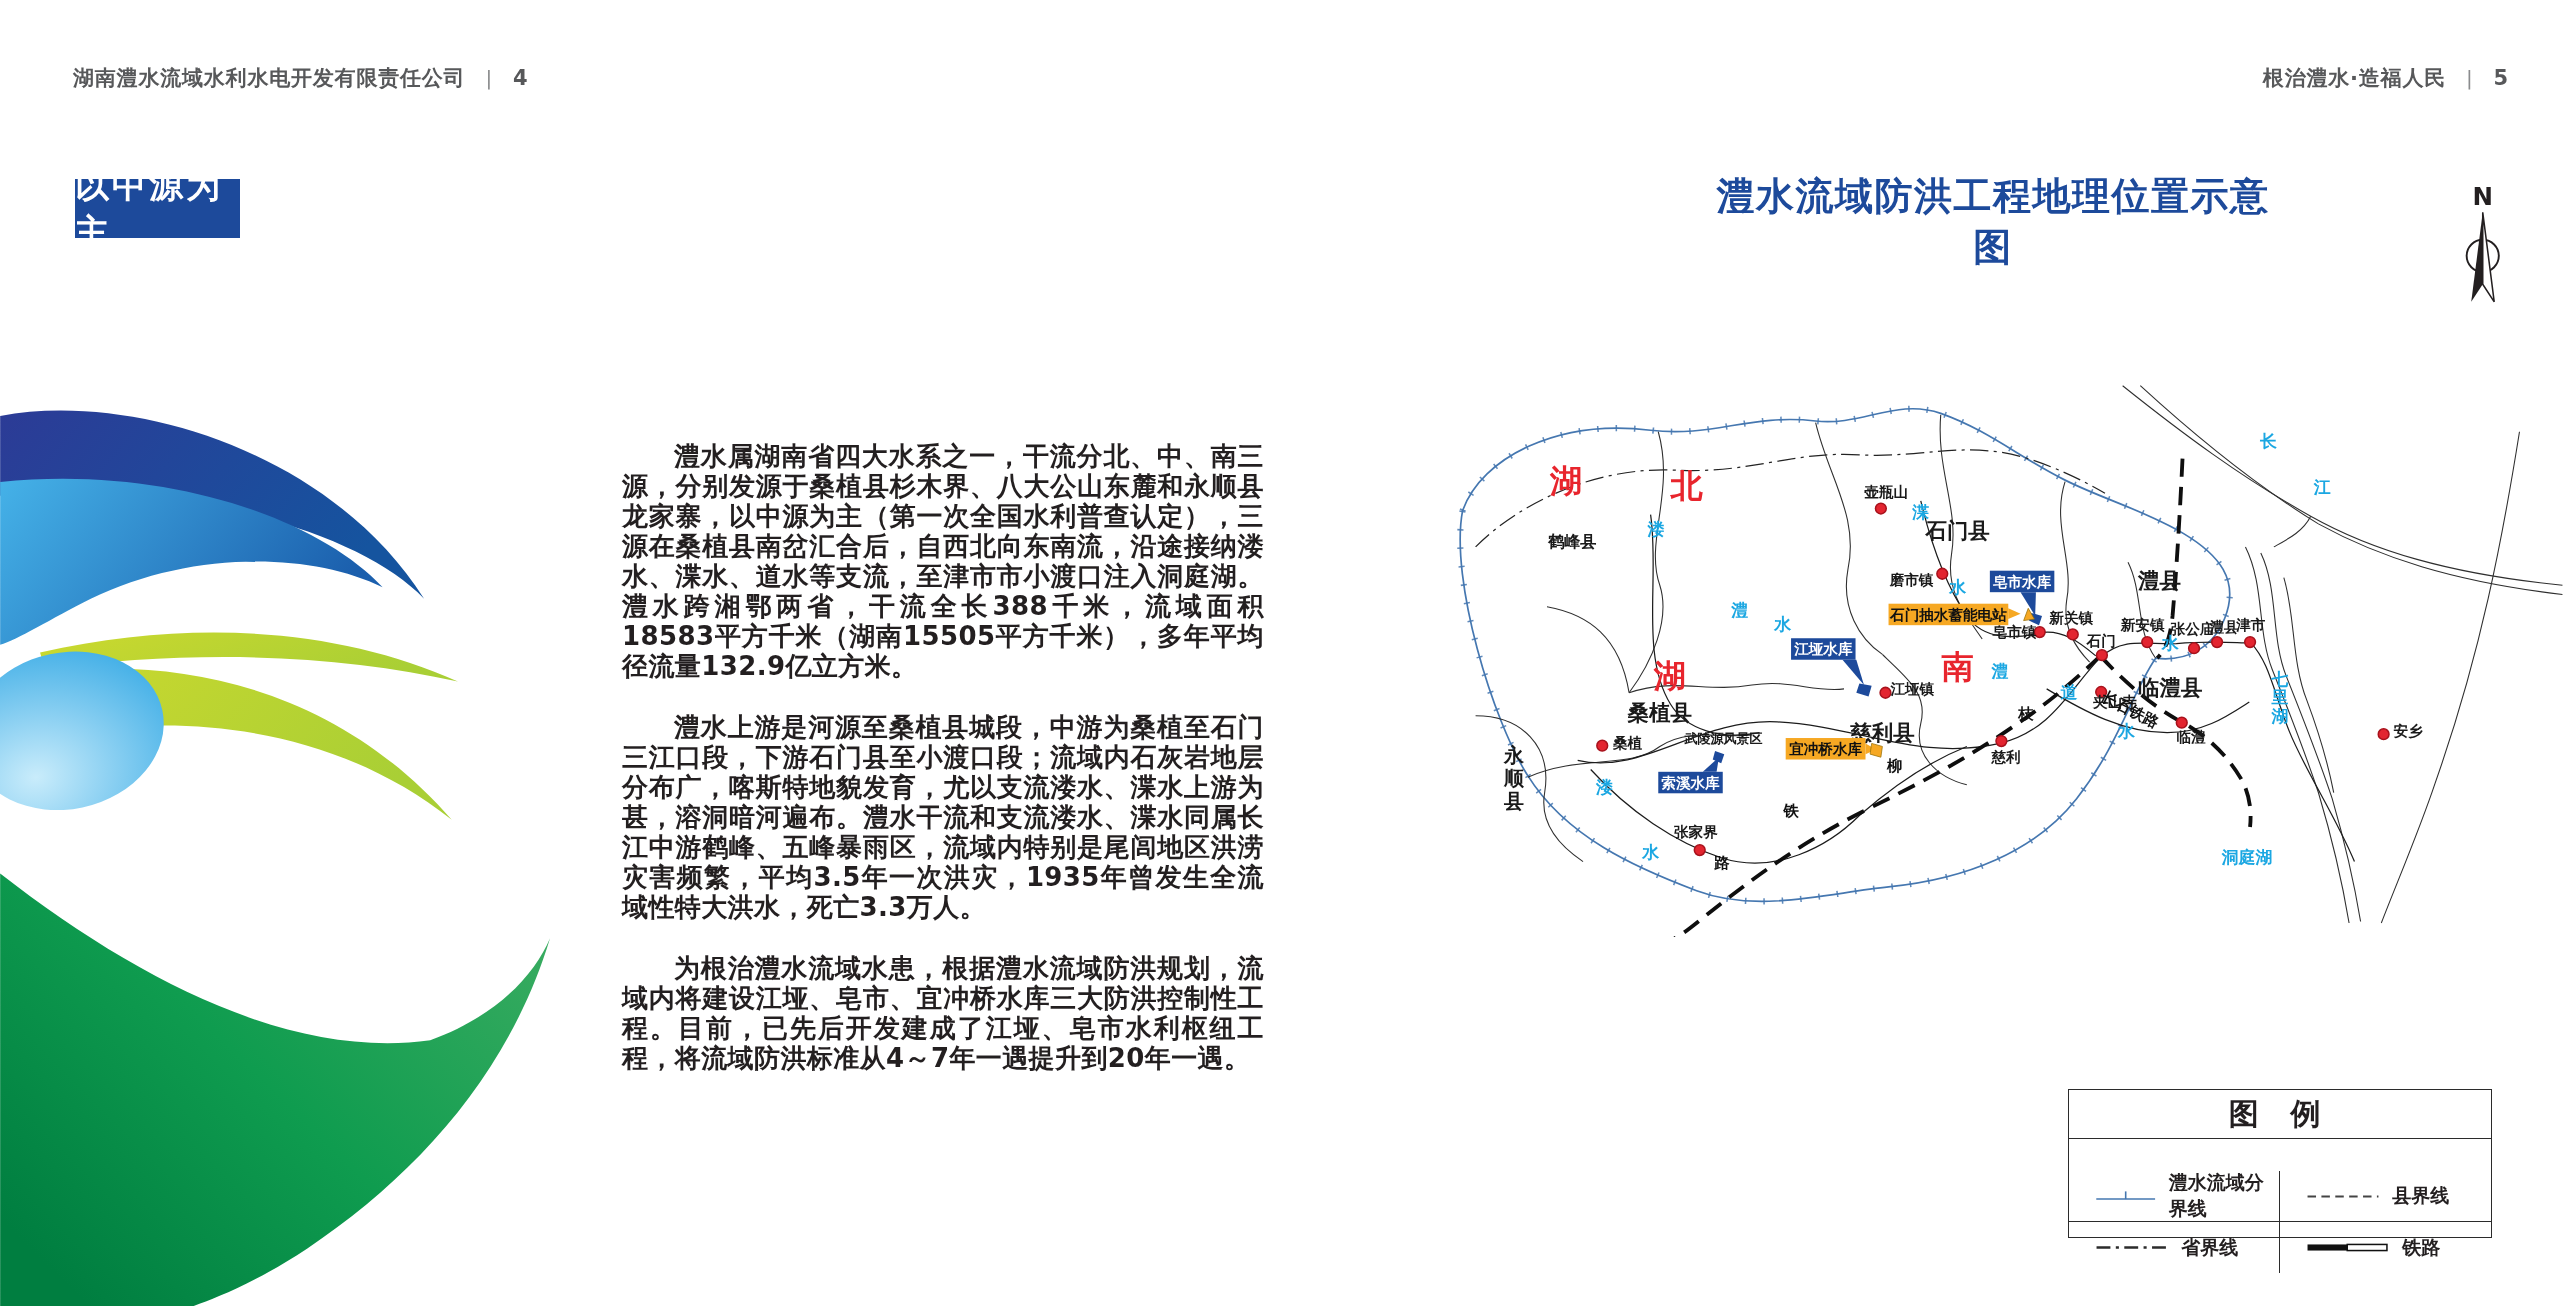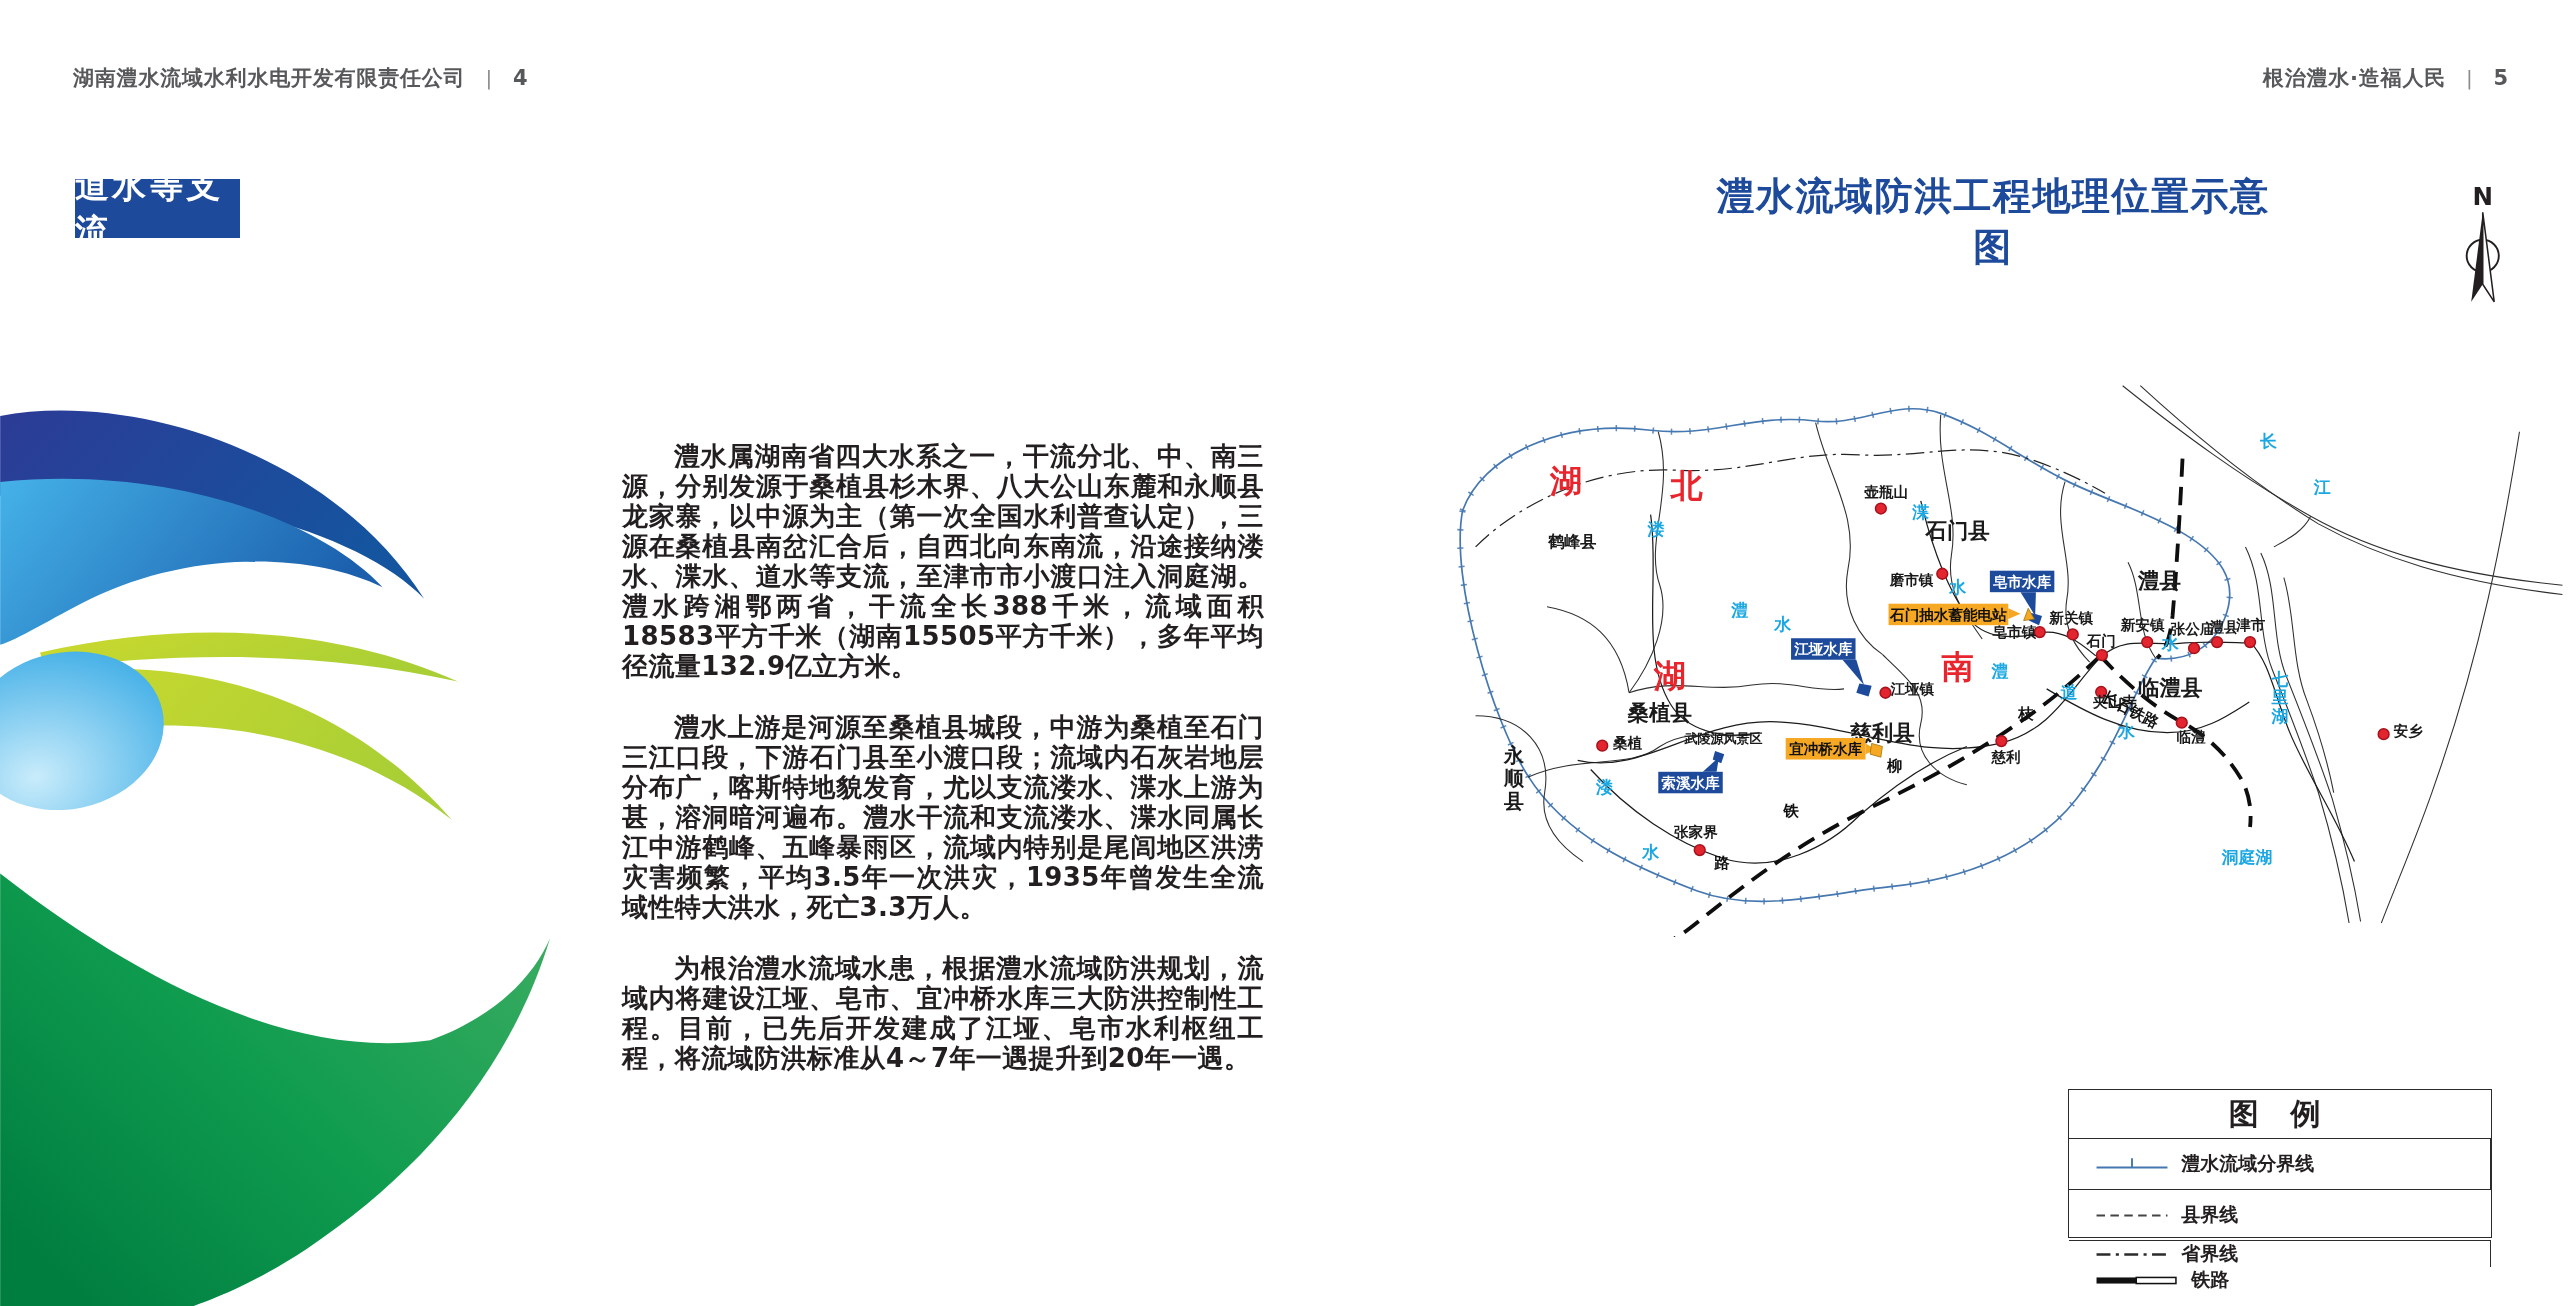--- a/index.html
+++ b/index.html
@@ -35,42 +35,42 @@
   .btick{stroke:#4577b0;stroke-width:8;fill:none;stroke-dasharray:2 22;opacity:.85;}
   .pline{stroke:#232323;stroke-width:1.6;fill:none;stroke-dasharray:24 7 4 7;}
   .cline{stroke:#2f2f2f;stroke-width:1.4;fill:none;}
   .river{stroke:#1c1c1c;stroke-width:1.6;fill:none;}
   .rail{stroke:#0e0e0e;stroke-width:5;stroke-dasharray:24 13;fill:none;}
   
   .legend{position:absolute;left:2068px;top:1089px;width:424px;height:149px;border:1.5px solid #2b2b2b;
           box-sizing:border-box;background:#fff;}
   .legend-title{height:48px;border-bottom:1.2px solid #2b2b2b;display:flex;align-items:center;
                 justify-content:center;font-size:30px;font-weight:bold;color:#231f20;letter-spacing:10.7px;}
-  .legend-grid{display:grid;grid-template-columns:1fr;grid-template-rows:51px 51px;}
+  .legend-grid{display:grid;grid-template-columns:1fr 1fr;grid-template-rows:51px 51px;margin-top:32px;}
   .legend-cell{display:flex;align-items:center;gap:12.3px;padding-left:26px;box-sizing:border-box;}
   .legend-cell.bR{border-right:1.2px solid #2b2b2b;}
   .legend-cell.bB{border-bottom:1.2px solid #2b2b2b;}
   .legend-label{font-size:19px;font-weight:bold;color:#231f20;}
 </style>
 </head>
 <body>
 
 <div class="pg-header" style="left:73px;">
   <span>湖南澧水流域水利水电开发有限责任公司</span>
   <span class="sep">|</span>
   <span>4</span>
 </div>
 
 <div class="pg-header" style="right:67px;">
   <span>根治澧水·造福人民</span>
   <span class="sep">|</span>
   <span>5</span>
 </div>
 
-<div class="section-title-box">道水等支流</div>
+<div class="section-title-box">以中源为主</div>
 
 <svg class="abs" style="left:0;top:399px;" width="584" height="907" viewBox="0 0 760 1181">
   <defs>
     <linearGradient id="gNavy" x1="0" y1="0" x2="1" y2="0.4">
       <stop offset="0" stop-color="#2c3b96"></stop>
         <stop offset="1" stop-color="#15549f"></stop>
     </linearGradient>
     <linearGradient id="gBlue" x1="0" y1="0" x2="1" y2="0.35">
       <stop offset="0" stop-color="#45b2e8"></stop>
         <stop offset="1" stop-color="#1b5fad"></stop>

